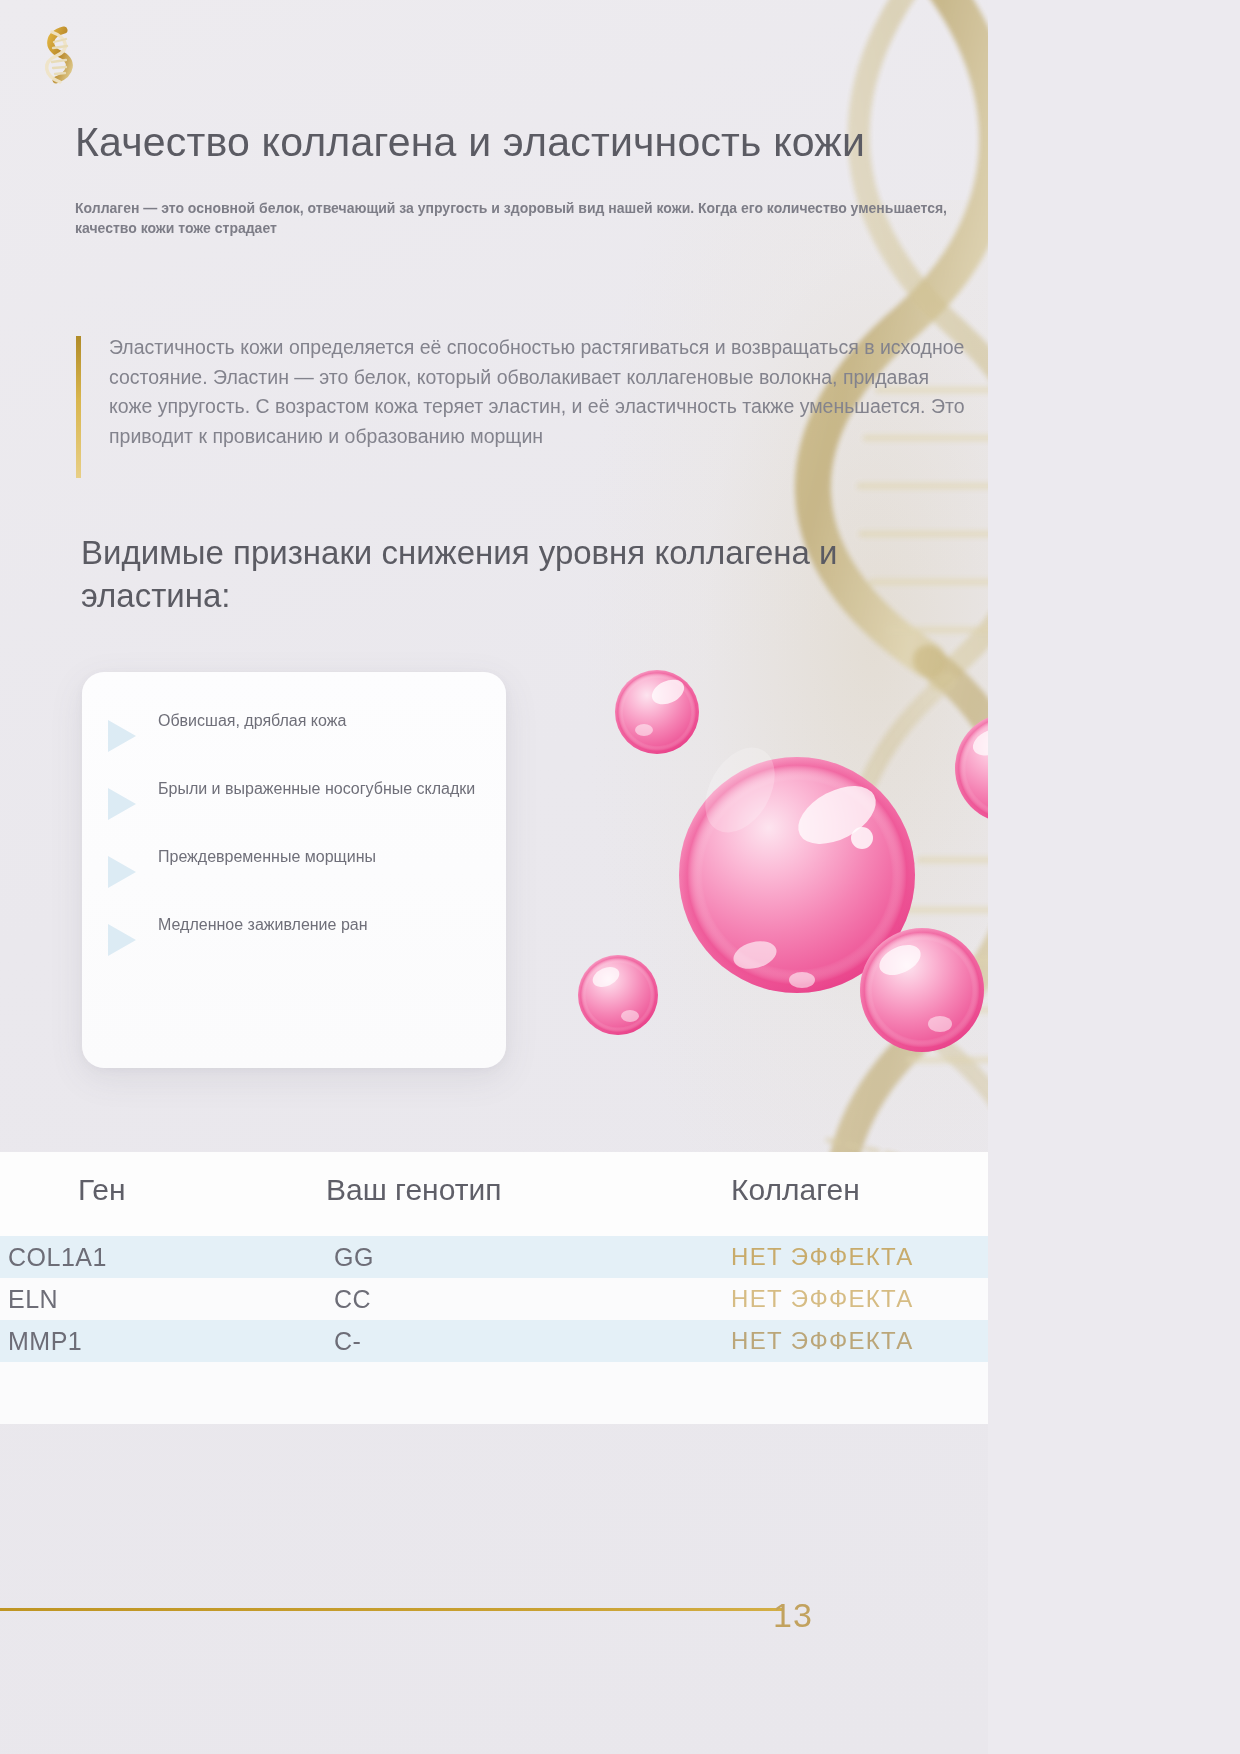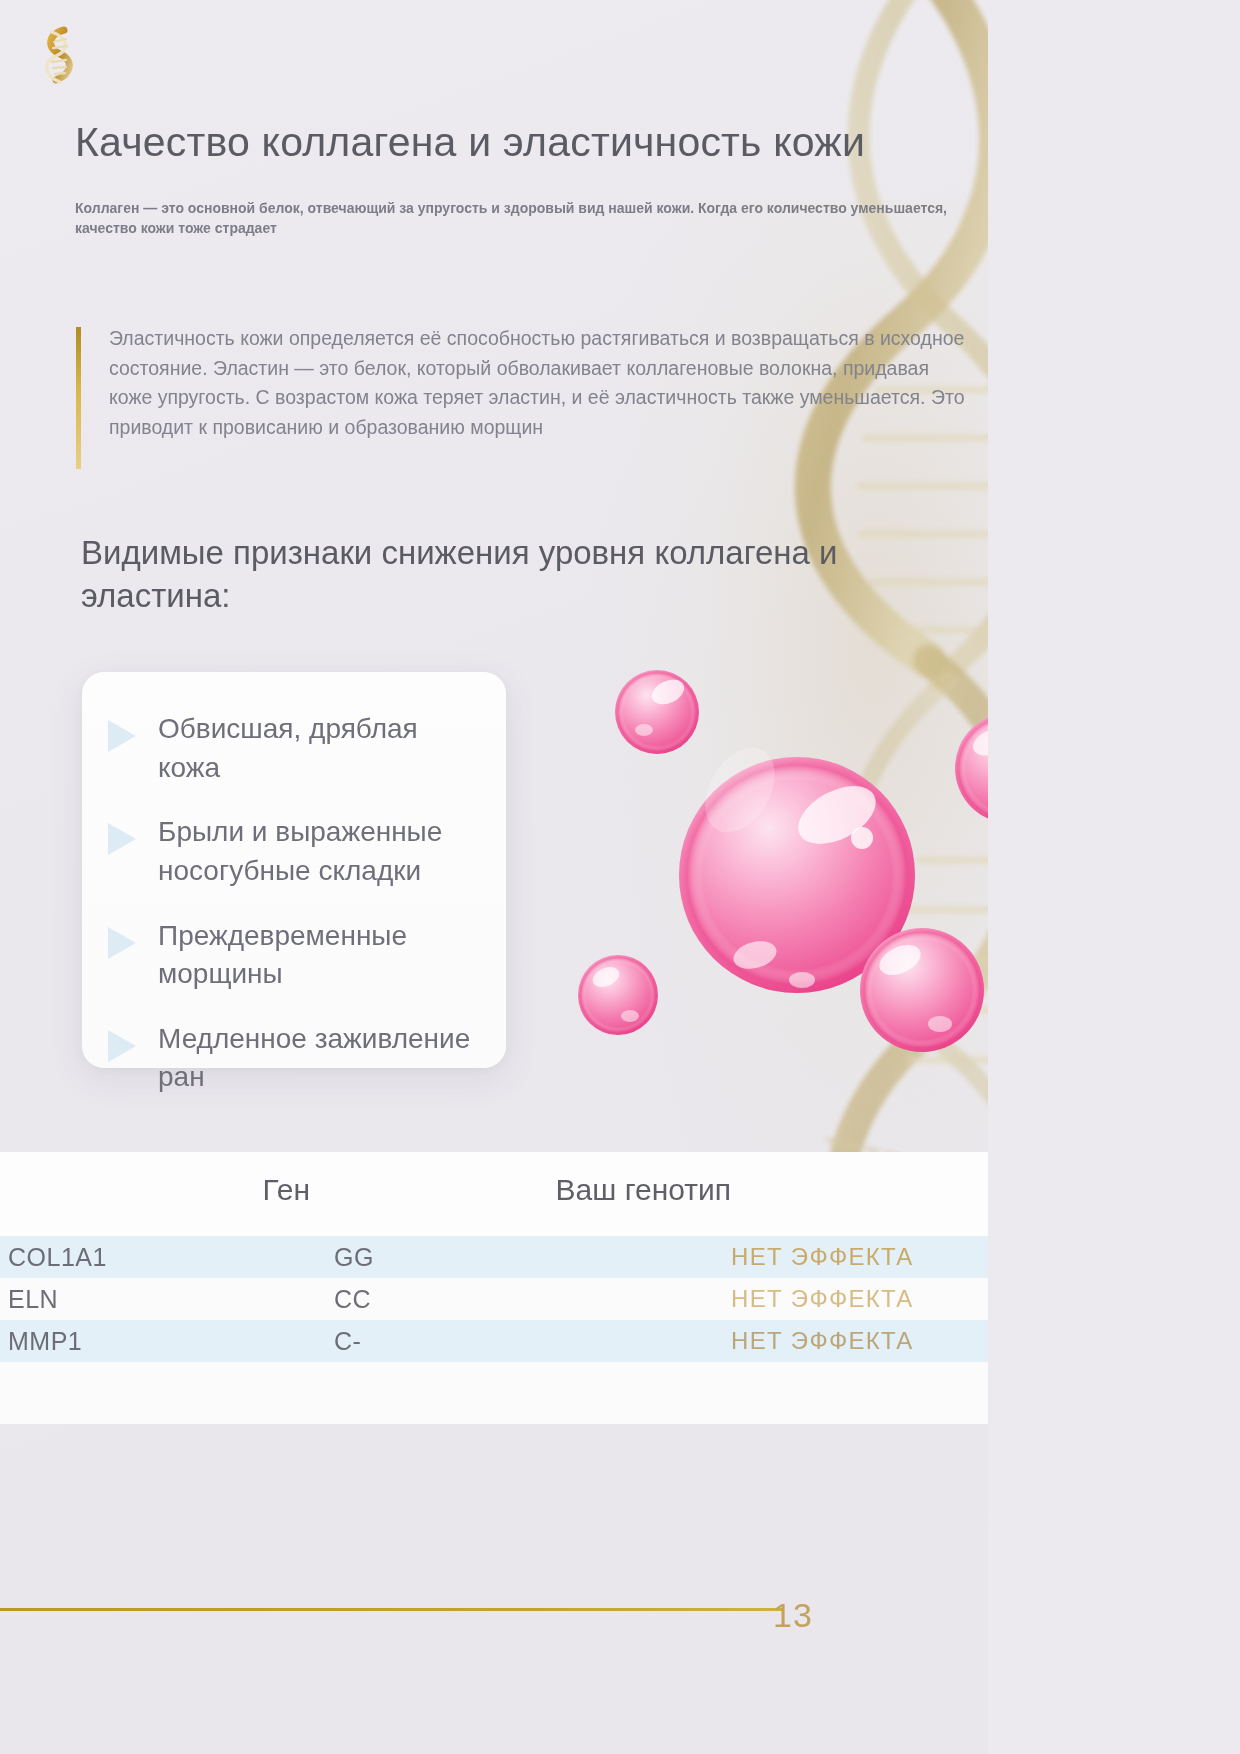--- a/index.html
+++ b/index.html
@@ -54,21 +54,21 @@
 
   .intro {
     position:absolute; left:75px; top:198px;
     width:905px;
     font-size:14px; font-weight:700; line-height:1.45;
     color:#7d7d87;
   }
 
   
   .quote {
-    position:absolute; left:76px; top:324px;
+    position:absolute; left:76px; top:333px;
     width:890px;
     padding-left:33px;
   }
   .quote-bar {
     position:absolute; left:0; top:3px;
     width:5px; height:142px;
     background:linear-gradient(180deg,#b08b28 0%,#d9b64e 45%,#e8cf86 100%);
   }
   .quote-text {
     font-size:19.5px; font-weight:300; line-height:1.52;
@@ -99,21 +99,21 @@
   .sign-arrow {
     flex:0 0 auto;
     width:0; height:0;
     border-top:16px solid transparent;
     border-bottom:16px solid transparent;
     border-left:28px solid #dcebf4;
     margin-top:14px;
     margin-right:22px;
   }
   .sign-text {
-    font-size:28px; font-weight:300; line-height:1.38;
+    font-size:16px; font-weight:300; line-height:1.38;
     color:#6f6f79;
     padding-top:4px;
   }
 
   
   .bubbles {
     position:absolute; left:540px; top:650px;
     width:540px; height:470px;
     pointer-events:none;
   }
@@ -136,21 +136,21 @@
   .t-row.odd  { background:#e4f0f7; }
   .t-row.even { background:#fbfbfc; }
   .t-spacer-top    { height:8px; background:#fdfdfd; }
   .t-spacer-bottom { height:62px; background:#fbfbfc; }
 
   .c-gene   { width:310px; padding-left:78px; }
   .c-geno   { width:405px;margin-left:16px; }
   .c-result { flex:1; }
 
   .t-head .c-gene, .t-head .c-geno, .t-head .c-result {
-    font-size:30px; font-weight:300; color:#5f5f68;text-align:right;
+    font-size:30px; font-weight:300; color:#5f5f68;
   }
   .t-row .c-gene, .t-row .c-geno {
     font-size:25px; font-weight:300; color:#6d6d77; letter-spacing:.5px;padding-left:8px;
   }
   .t-row .c-result {
     font-size:24px; font-weight:300; letter-spacing:1.3px;
   }
 
   
   .footer {

